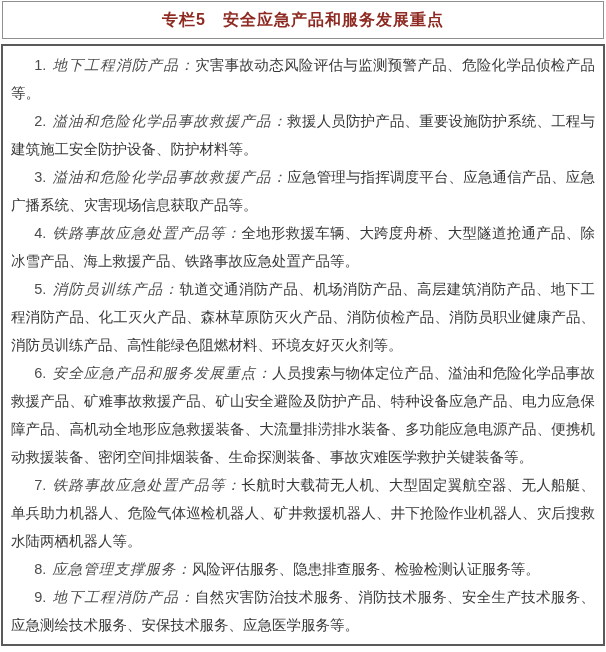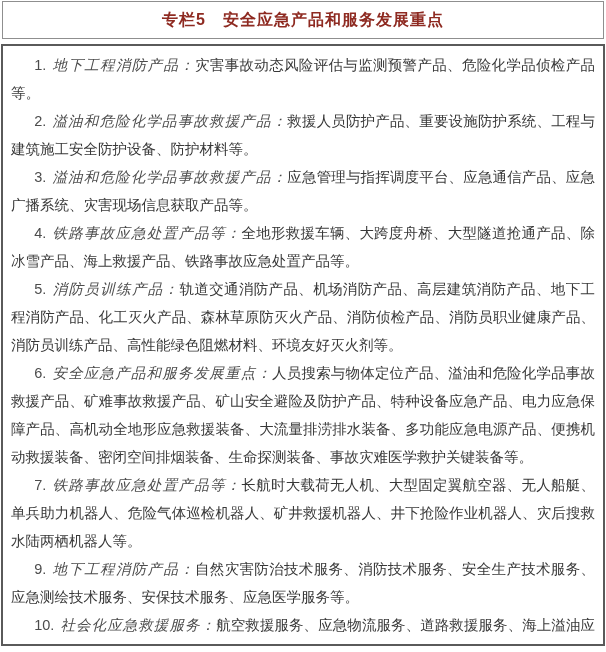--- a/index.html
+++ b/index.html
@@ -75,17 +75,18 @@
   </div>
 
   <div class="content-box">
     <p class="item"><span class="num">1.</span><span class="cat">地下工程消防产品：</span><span class="body">灾害事故动态风险评估与监测预警产品、危险化学品侦检产品等。</span></p>
     <p class="item"><span class="num">2.</span><span class="cat">溢油和危险化学品事故救援产品：</span><span class="body">救援人员防护产品、重要设施防护系统、工程与建筑施工安全防护设备、防护材料等。</span></p>
     <p class="item"><span class="num">3.</span><span class="cat">溢油和危险化学品事故救援产品：</span><span class="body">应急管理与指挥调度平台、应急通信产品、应急广播系统、灾害现场信息获取产品等。</span></p>
     <p class="item"><span class="num">4.</span><span class="cat">铁路事故应急处置产品等：</span><span class="body">全地形救援车辆、大跨度舟桥、大型隧道抢通产品、除冰雪产品、海上救援产品、铁路事故应急处置产品等。</span></p>
     <p class="item"><span class="num">5.</span><span class="cat">消防员训练产品：</span><span class="body">轨道交通消防产品、机场消防产品、高层建筑消防产品、地下工程消防产品、化工灭火产品、森林草原防灭火产品、消防侦检产品、消防员职业健康产品、消防员训练产品、高性能绿色阻燃材料、环境友好灭火剂等。</span></p>
     <p class="item"><span class="num">6.</span><span class="cat">安全应急产品和服务发展重点：</span><span class="body">人员搜索与物体定位产品、溢油和危险化学品事故救援产品、矿难事故救援产品、矿山安全避险及防护产品、特种设备应急产品、电力应急保障产品、高机动全地形应急救援装备、大流量排涝排水装备、多功能应急电源产品、便携机动救援装备、密闭空间排烟装备、生命探测装备、事故灾难医学救护关键装备等。</span></p>
     <p class="item"><span class="num">7.</span><span class="cat">铁路事故应急处置产品等：</span><span class="body">长航时大载荷无人机、大型固定翼航空器、无人船艇、单兵助力机器人、危险气体巡检机器人、矿井救援机器人、井下抢险作业机器人、灾后搜救水陆两栖机器人等。</span></p>
+    <p class="item"><span class="num">8.</span><span class="cat">应急管理支撑服务：</span><span class="body">风险评估服务、隐患排查服务、检验检测认证服务等。</span></p>
     <p class="item"><span class="num">9.</span><span class="cat">地下工程消防产品：</span><span class="body">自然灾害防治技术服务、消防技术服务、安全生产技术服务、应急测绘技术服务、安保技术服务、应急医学服务等。</span></p>
     <p class="item"><span class="num">10.</span><span class="cat">社会化应急救援服务：</span><span class="body">航空救援服务、应急物流服务、道路救援服务、海上溢油应急处置服务、海上财产救助服务、安全教育培训服务、应急演练服务、巨灾保险等。</span></p>
   </div>
 
 </div>
 
 </body></html>

